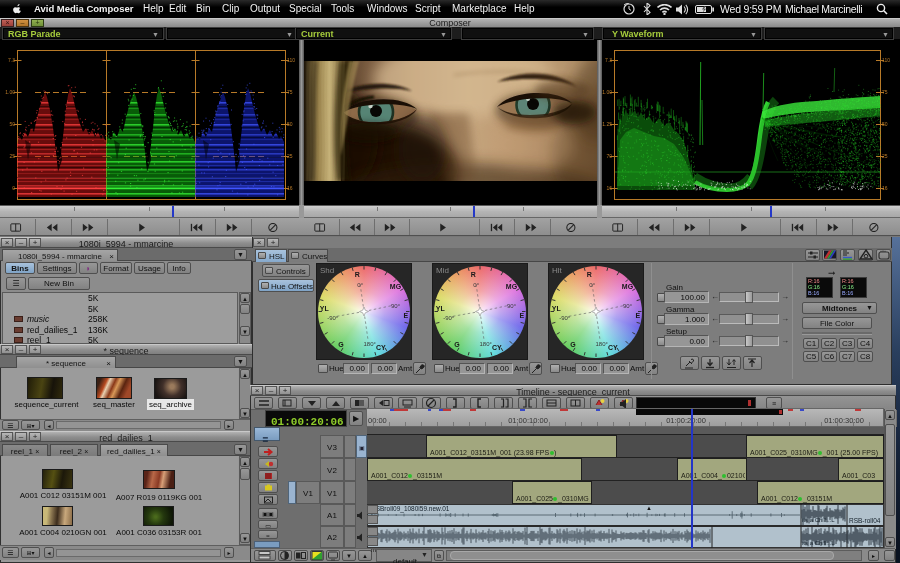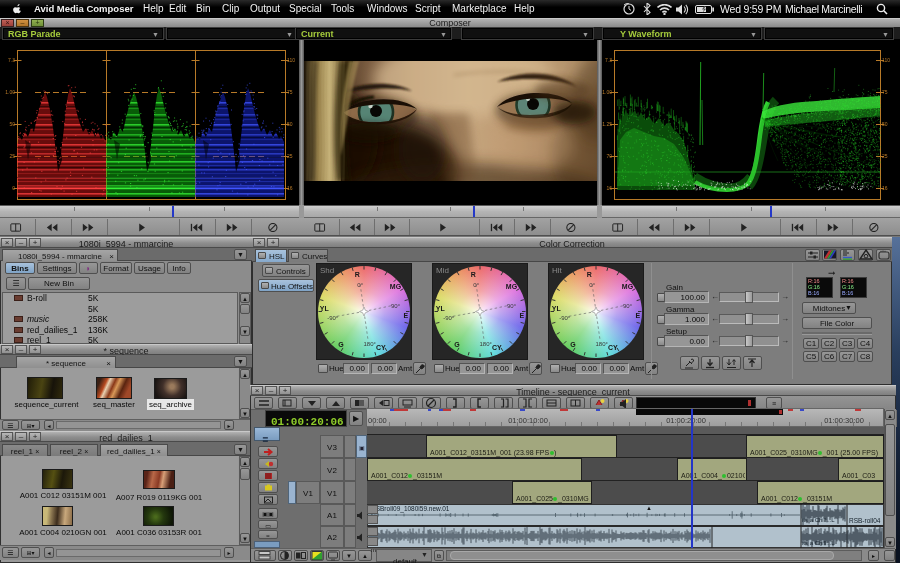--- a/index.html
+++ b/index.html
@@ -81,21 +81,21 @@
       <span style="position:absolute;right:3px;top:0;color:#999;font-size:7px;line-height:11px;">▼</span>
     </div>
     <div class="dd" style="left:296px;top:28px;width:155px;height:11px;">
       <span class="grn" style="position:absolute;left:4px;top:0px;line-height:11px;">Current</span>
       <span style="position:absolute;right:3px;top:0;color:#999;font-size:7px;line-height:11px;">▼</span>
     </div>
     <div class="dd" style="left:462px;top:28px;width:131px;height:11px;">
       <span style="position:absolute;right:3px;top:0;color:#999;font-size:7px;line-height:11px;">▼</span>
     </div>
     <div class="dd" style="left:603px;top:28px;width:158px;height:11px;">
-      <span class="grn" style="position:absolute;left:16px;top:0px;line-height:11px;">Y Waveform</span>
+      <span class="grn" style="position:absolute;left:8px;top:0px;line-height:11px;">Y Waveform</span>
       <span style="position:absolute;right:3px;top:0;color:#999;font-size:7px;line-height:11px;">▼</span>
     </div>
     <div class="dd" style="left:765px;top:28px;width:128px;height:11px;">
       <span style="position:absolute;right:3px;top:0;color:#999;font-size:7px;line-height:11px;">▼</span>
     </div>
     <div style="left:0px;top:40px;width:900px;height:165px;background:#000;"></div>
     <div style="left:299px;top:40px;width:5px;height:165px;background:linear-gradient(90deg,#555,#999,#555);"></div>
     <div style="left:597px;top:40px;width:5px;height:165px;background:linear-gradient(90deg,#555,#999,#555);"></div>
     <div style="left:0px;top:205px;width:299px;height:13px;background:linear-gradient(#d0d0d0,#b4b4b4 50%,#a8a8a8);border-top:1px solid #5a5a5a;border-bottom:1px solid #666;"></div>
     <div style="left:74px;top:207px;width:1px;height:4px;background:#777;"></div>
@@ -526,21 +526,20 @@
     <div class="btn" style="left:234px;top:249px;width:13px;height:11px;"><span style="font-size:7px;line-height:10px">▼</span></div>
     <div class="btn blue" style="left:5px;top:262px;width:30px;height:12px;font-weight:bold;"><span style="line-height:11px">Bins</span></div>
     <div class="btn" style="left:37px;top:262px;width:40px;height:12px;"><span style="line-height:11px">Settings</span></div>
     <div class="btn" style="left:79px;top:262px;width:19px;height:12px;"><span style="line-height:11px"><span style="color:#803080;font-size:8px">◗</span></span></div>
     <div class="btn" style="left:100px;top:262px;width:32px;height:12px;"><span style="line-height:11px">Format</span></div>
     <div class="btn" style="left:134px;top:262px;width:31px;height:12px;"><span style="line-height:11px">Usage</span></div>
     <div class="btn" style="left:167px;top:262px;width:24px;height:12px;"><span style="line-height:11px">Info</span></div>
     <div class="btn" style="left:6px;top:277px;width:20px;height:13px;"><span style="font-size:8px;line-height:12px">☰</span></div>
     <div class="btn" style="left:28px;top:277px;width:62px;height:13px;"><span style="line-height:12px">New Bin</span></div>
     <div style="left:2px;top:292px;width:236px;height:52px;background:#9d9d9d;border:1px solid #5a5a5a;"></div>
-    <div style="left:14px;top:293px;width:220px;height:10px;font-size:8.5px;color:#0a0a0a;line-height:10px;"><span style="display:inline-block;width:9px;height:6px;background:#6a3c30;border:1px solid #3a1f18;margin-right:4px;position:relative;top:0px"></span>B-roll</div>
     <div style="left:88px;top:293px;width:60px;height:10px;font-size:8.5px;color:#0a0a0a;line-height:10px;">5K</div>
     <div style="left:88px;top:303.6px;width:60px;height:10px;font-size:8.5px;color:#0a0a0a;line-height:10px;">5K</div>
     <div style="left:14px;top:314.20000000000005px;width:220px;height:10px;font-size:8.5px;color:#0a0a0a;line-height:10px;font-style:italic;"><span style="display:inline-block;width:9px;height:6px;background:#6a3c30;border:1px solid #3a1f18;margin-right:4px;position:relative;top:0px"></span>music</div>
     <div style="left:88px;top:314.20000000000005px;width:60px;height:10px;font-size:8.5px;color:#0a0a0a;line-height:10px;">258K</div>
     <div style="left:14px;top:324.80000000000007px;width:220px;height:10px;font-size:8.5px;color:#0a0a0a;line-height:10px;"><span style="display:inline-block;width:9px;height:6px;background:#6a3c30;border:1px solid #3a1f18;margin-right:4px;position:relative;top:0px"></span>red_dailies_1</div>
     <div style="left:88px;top:324.80000000000007px;width:60px;height:10px;font-size:8.5px;color:#0a0a0a;line-height:10px;">136K</div>
     <div style="left:14px;top:335.4000000000001px;width:220px;height:10px;font-size:8.5px;color:#0a0a0a;line-height:10px;"><span style="display:inline-block;width:9px;height:6px;background:#6a3c30;border:1px solid #3a1f18;margin-right:4px;position:relative;top:0px"></span>reel_1</div>
     <div style="left:88px;top:335.4000000000001px;width:60px;height:10px;font-size:8.5px;color:#0a0a0a;line-height:10px;">5K</div>
     <div style="left:239px;top:292px;width:12px;height:52px;background:#8a8a8a;border:1px solid #5a5a5a;"></div>
     <div class="btn" style="left:240px;top:293px;width:10px;height:10px;"><span style="font-size:6px;line-height:9px">▲</span></div>
@@ -593,21 +592,20 @@
     <div class="btn" style="left:240px;top:457px;width:10px;height:10px;"><span style="font-size:6px;line-height:9px">▲</span></div>
     <div class="btn" style="left:240px;top:468px;width:10px;height:12px;"></div>
     <div class="btn" style="left:240px;top:533px;width:10px;height:10px;"><span style="font-size:6px;line-height:9px">▼</span></div>
     <div style="left:0px;top:545px;width:252px;height:15px;background:#8a8a8a;border-top:1px solid #5f5f5f;"></div>
     <div class="btn" style="left:2px;top:547px;width:17px;height:11px;"><span style="font-size:7px;line-height:10px">☰</span></div>
     <div class="btn" style="left:21px;top:547px;width:19px;height:11px;"><span style="font-size:6px;line-height:10px">⊞▾</span></div>
     <div class="btn" style="left:44px;top:547px;width:10px;height:11px;"><span style="font-size:6px;line-height:10px">◂</span></div>
     <div style="left:56px;top:549px;width:165px;height:8px;background:#949494;border:1px solid #6a6a6a;"></div>
     <div class="btn" style="left:224px;top:547px;width:10px;height:11px;"><span style="font-size:6px;line-height:10px">▸</span></div>
 <div style="left:252px;top:237px;width:640px;height:148px;background:#7d7d7d;border:1px solid #2e2e2e;border-top:none;"></div>
-    <div class="titlebar" style="left:252px;top:237px;width:640px;height:11px;"><span style="position:relative;top:1px">Color Correction</span></div>
     <div class="wbtn" style="left:253px;top:238px;width:12px;height:9px;">×</div>
     <div class="wbtn" style="left:267px;top:238px;width:12px;height:9px;">+</div>
     <div class="tabrow" style="left:252px;top:248px;width:640px;height:14px;"></div>
     <div class="tab active" style="left:255px;top:249px;width:32px;height:13px;background:linear-gradient(#a8c2dc,#86a9cc);">
       <span class="chk" style="position:absolute;left:2px;top:2px;width:8px;height:7px"></span>
       <span style="position:absolute;left:13px;top:2px">HSL</span>
     </div>
     <div class="tab" style="left:288px;top:249px;width:40px;height:13px;">
       <span class="chk" style="position:absolute;left:2px;top:2px;width:8px;height:7px"></span>
       <span style="position:absolute;left:13px;top:2px">Curves</span>
@@ -850,21 +848,21 @@
     <div class="btn" style="left:743px;top:356px;width:19px;height:14px;"></div>
     <svg style="left:747px;top:358px" width="11" height="11" viewBox="0 0 11 11">
       <path d="M5 9 V3 M2.5 5 L5 2 L7.5 5" stroke="#222" stroke-width="1.2" fill="none"></path>
       <path d="M1 1h8" stroke="#222"></path>
     </svg>
     <div style="left:828px;top:268px;width:16px;height:9px;font-size:9px;color:#222;">➞</div>
     <div style="left:806px;top:277px;width:27px;height:21px;background:#0a0a0a;border:1px solid #3a3a3a;"></div>
     <div style="left:808px;top:278px;width:24px;height:19px;font-size:5.5px;line-height:6.2px;color:#ddd;"><span style="color:#e88">R:16</span><br><span style="color:#8e8">G:16</span><br><span style="color:#9af">B:16</span></div>
     <div style="left:840px;top:277px;width:27px;height:21px;background:#0a0a0a;border:1px solid #3a3a3a;"></div>
     <div style="left:842px;top:278px;width:24px;height:19px;font-size:5.5px;line-height:6.2px;color:#ddd;"><span style="color:#e88">R:16</span><br><span style="color:#8e8">G:16</span><br><span style="color:#9af">B:16</span></div>
-    <div class="btn" style="left:802px;top:302px;width:54px;height:12px;"><span style="line-height:11px">Midtones</span><span style="position:absolute;right:3px;top:1px;font-size:7px">▼</span></div>
+    <div class="btn" style="left:802px;top:302px;width:75px;height:12px;font-weight:bold;"><span style="line-height:11px">Midtones</span><span style="position:absolute;right:3px;top:1px;font-size:7px">▼</span></div>
     <div class="btn" style="left:802px;top:317px;width:70px;height:12px;"><span style="line-height:11px">File Color</span></div>
     <div style="left:802px;top:332px;width:70px;height:3px;background:#6a6a6a;border-bottom:1px solid #999;"></div>
     <div class="btn" style="left:803px;top:338px;width:16px;height:11px;"><span style="line-height:10px">C1</span></div>
     <div class="btn" style="left:821px;top:338px;width:16px;height:11px;"><span style="line-height:10px">C2</span></div>
     <div class="btn" style="left:839px;top:338px;width:16px;height:11px;"><span style="line-height:10px">C3</span></div>
     <div class="btn" style="left:857px;top:338px;width:16px;height:11px;"><span style="line-height:10px">C4</span></div>
     <div class="btn" style="left:803px;top:351px;width:16px;height:11px;"><span style="line-height:10px">C5</span></div>
     <div class="btn" style="left:821px;top:351px;width:16px;height:11px;"><span style="line-height:10px">C6</span></div>
     <div class="btn" style="left:839px;top:351px;width:16px;height:11px;"><span style="line-height:10px">C7</span></div>
     <div class="btn" style="left:857px;top:351px;width:16px;height:11px;"><span style="line-height:10px">C8</span></div>

